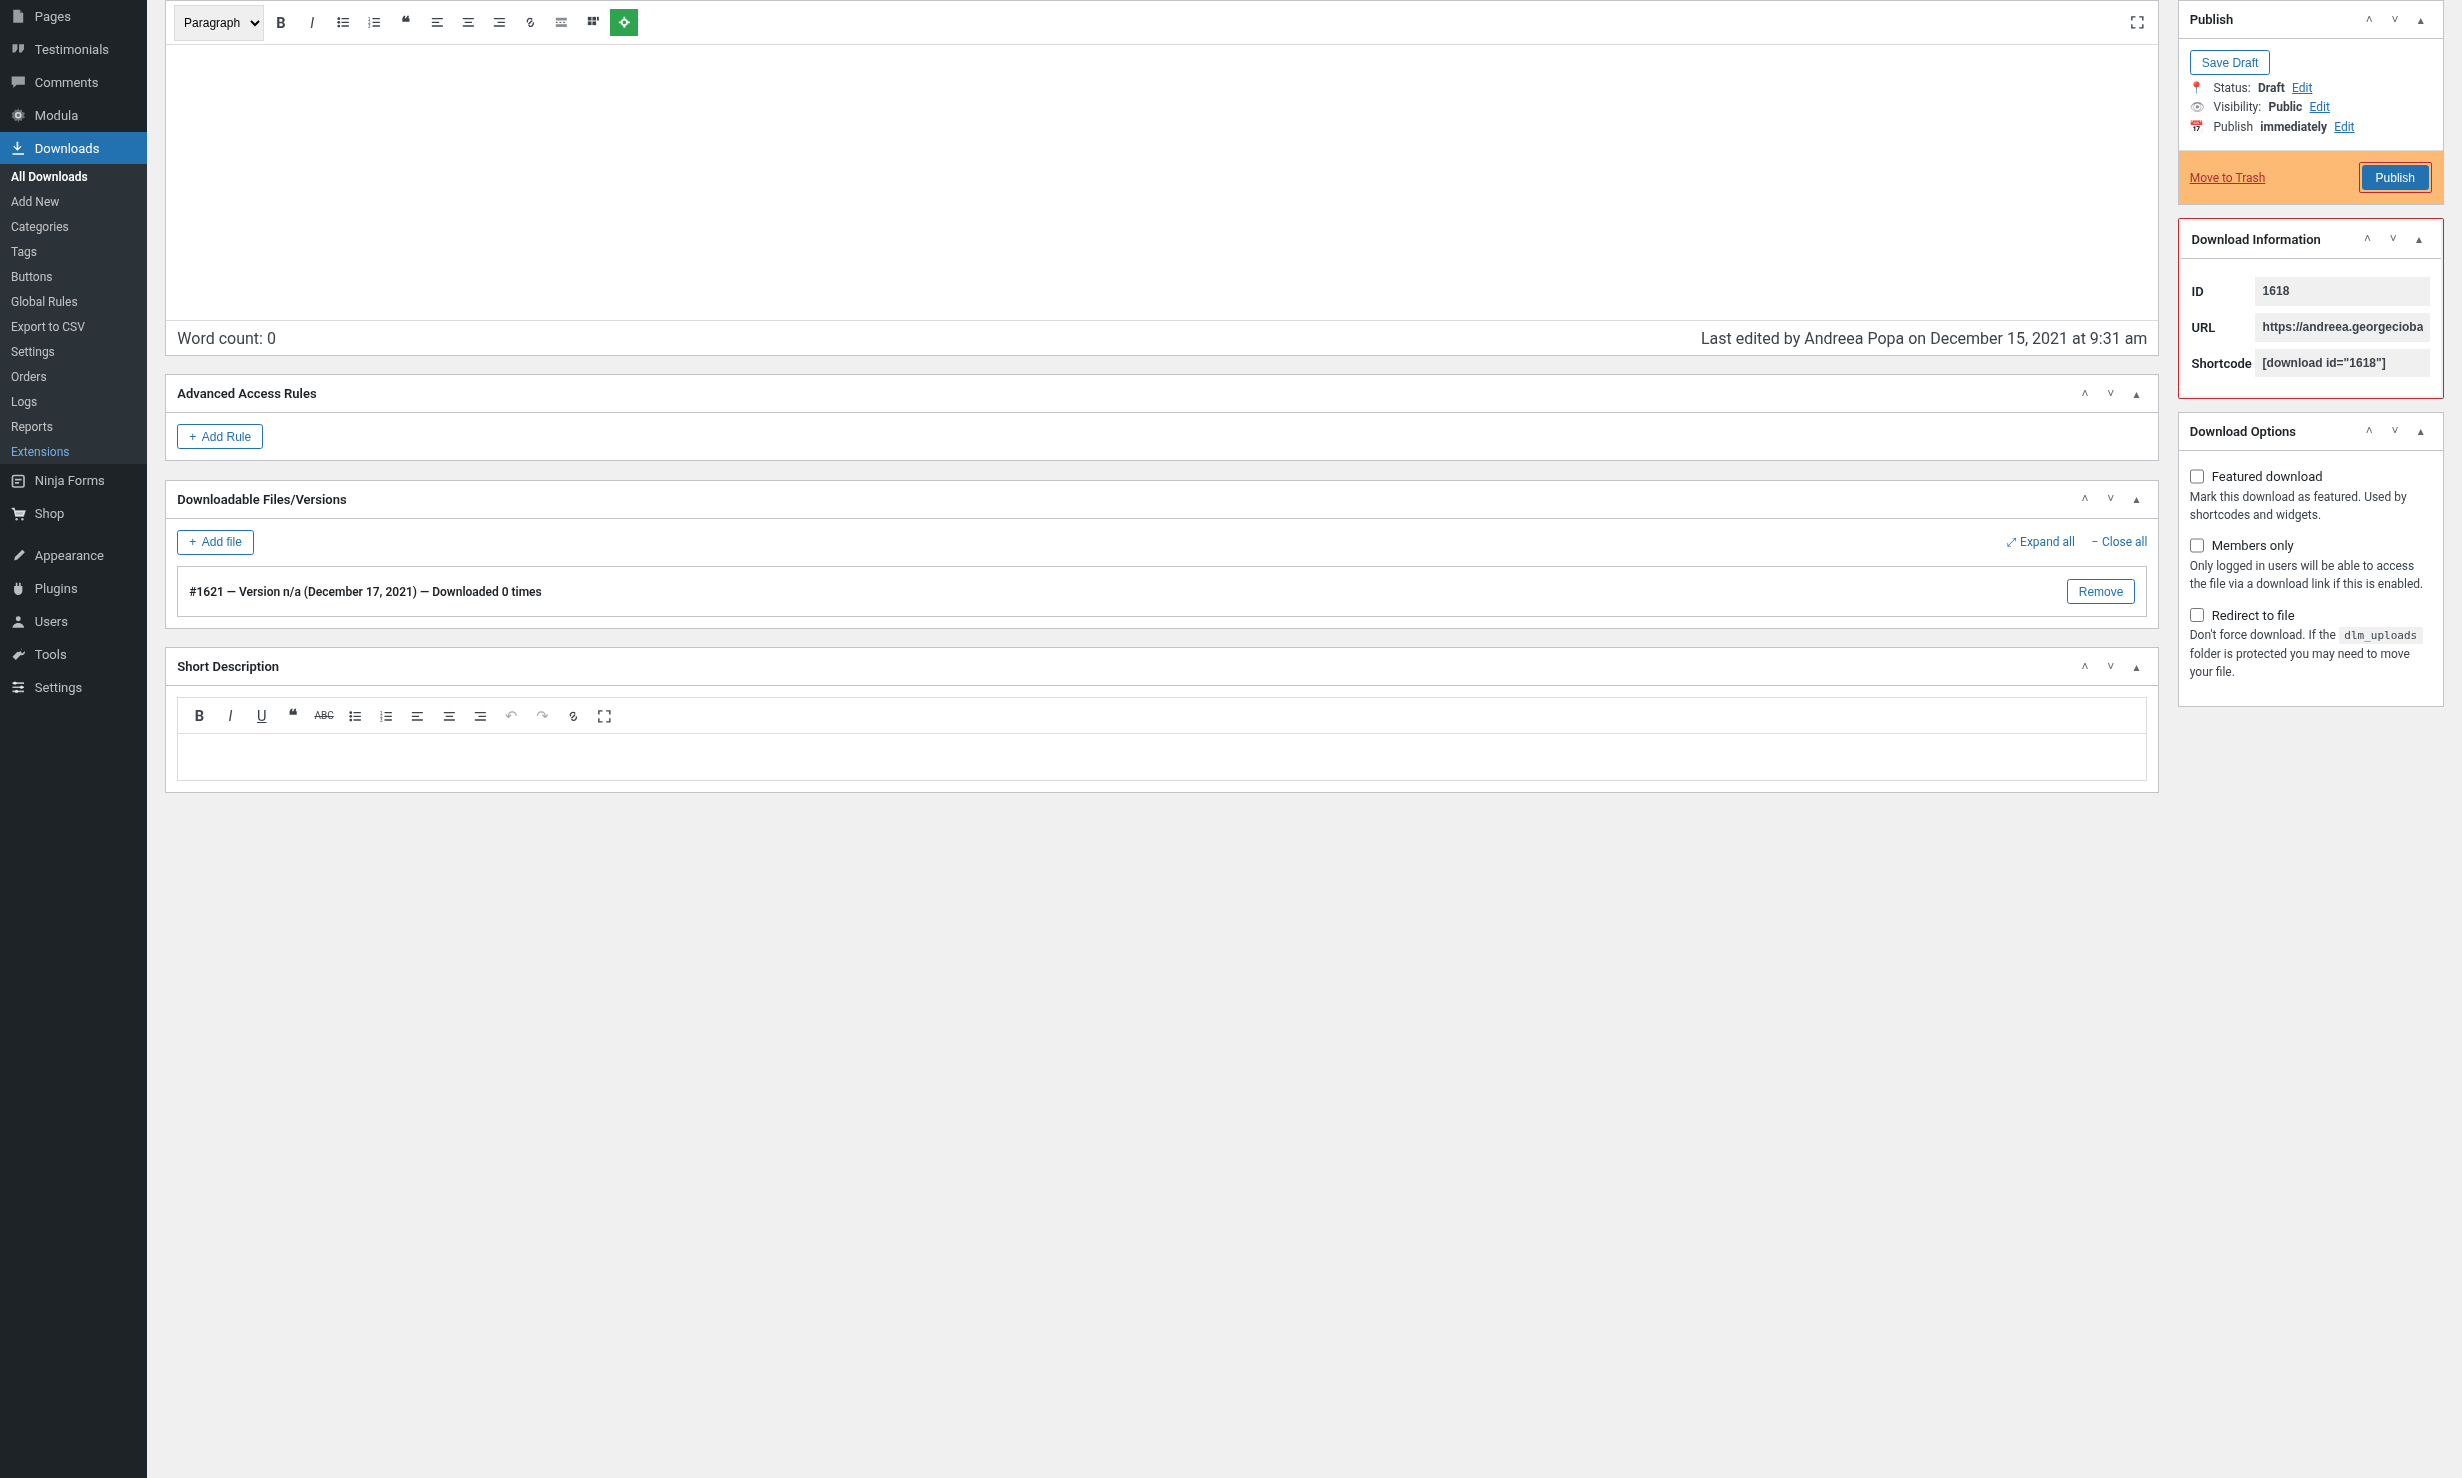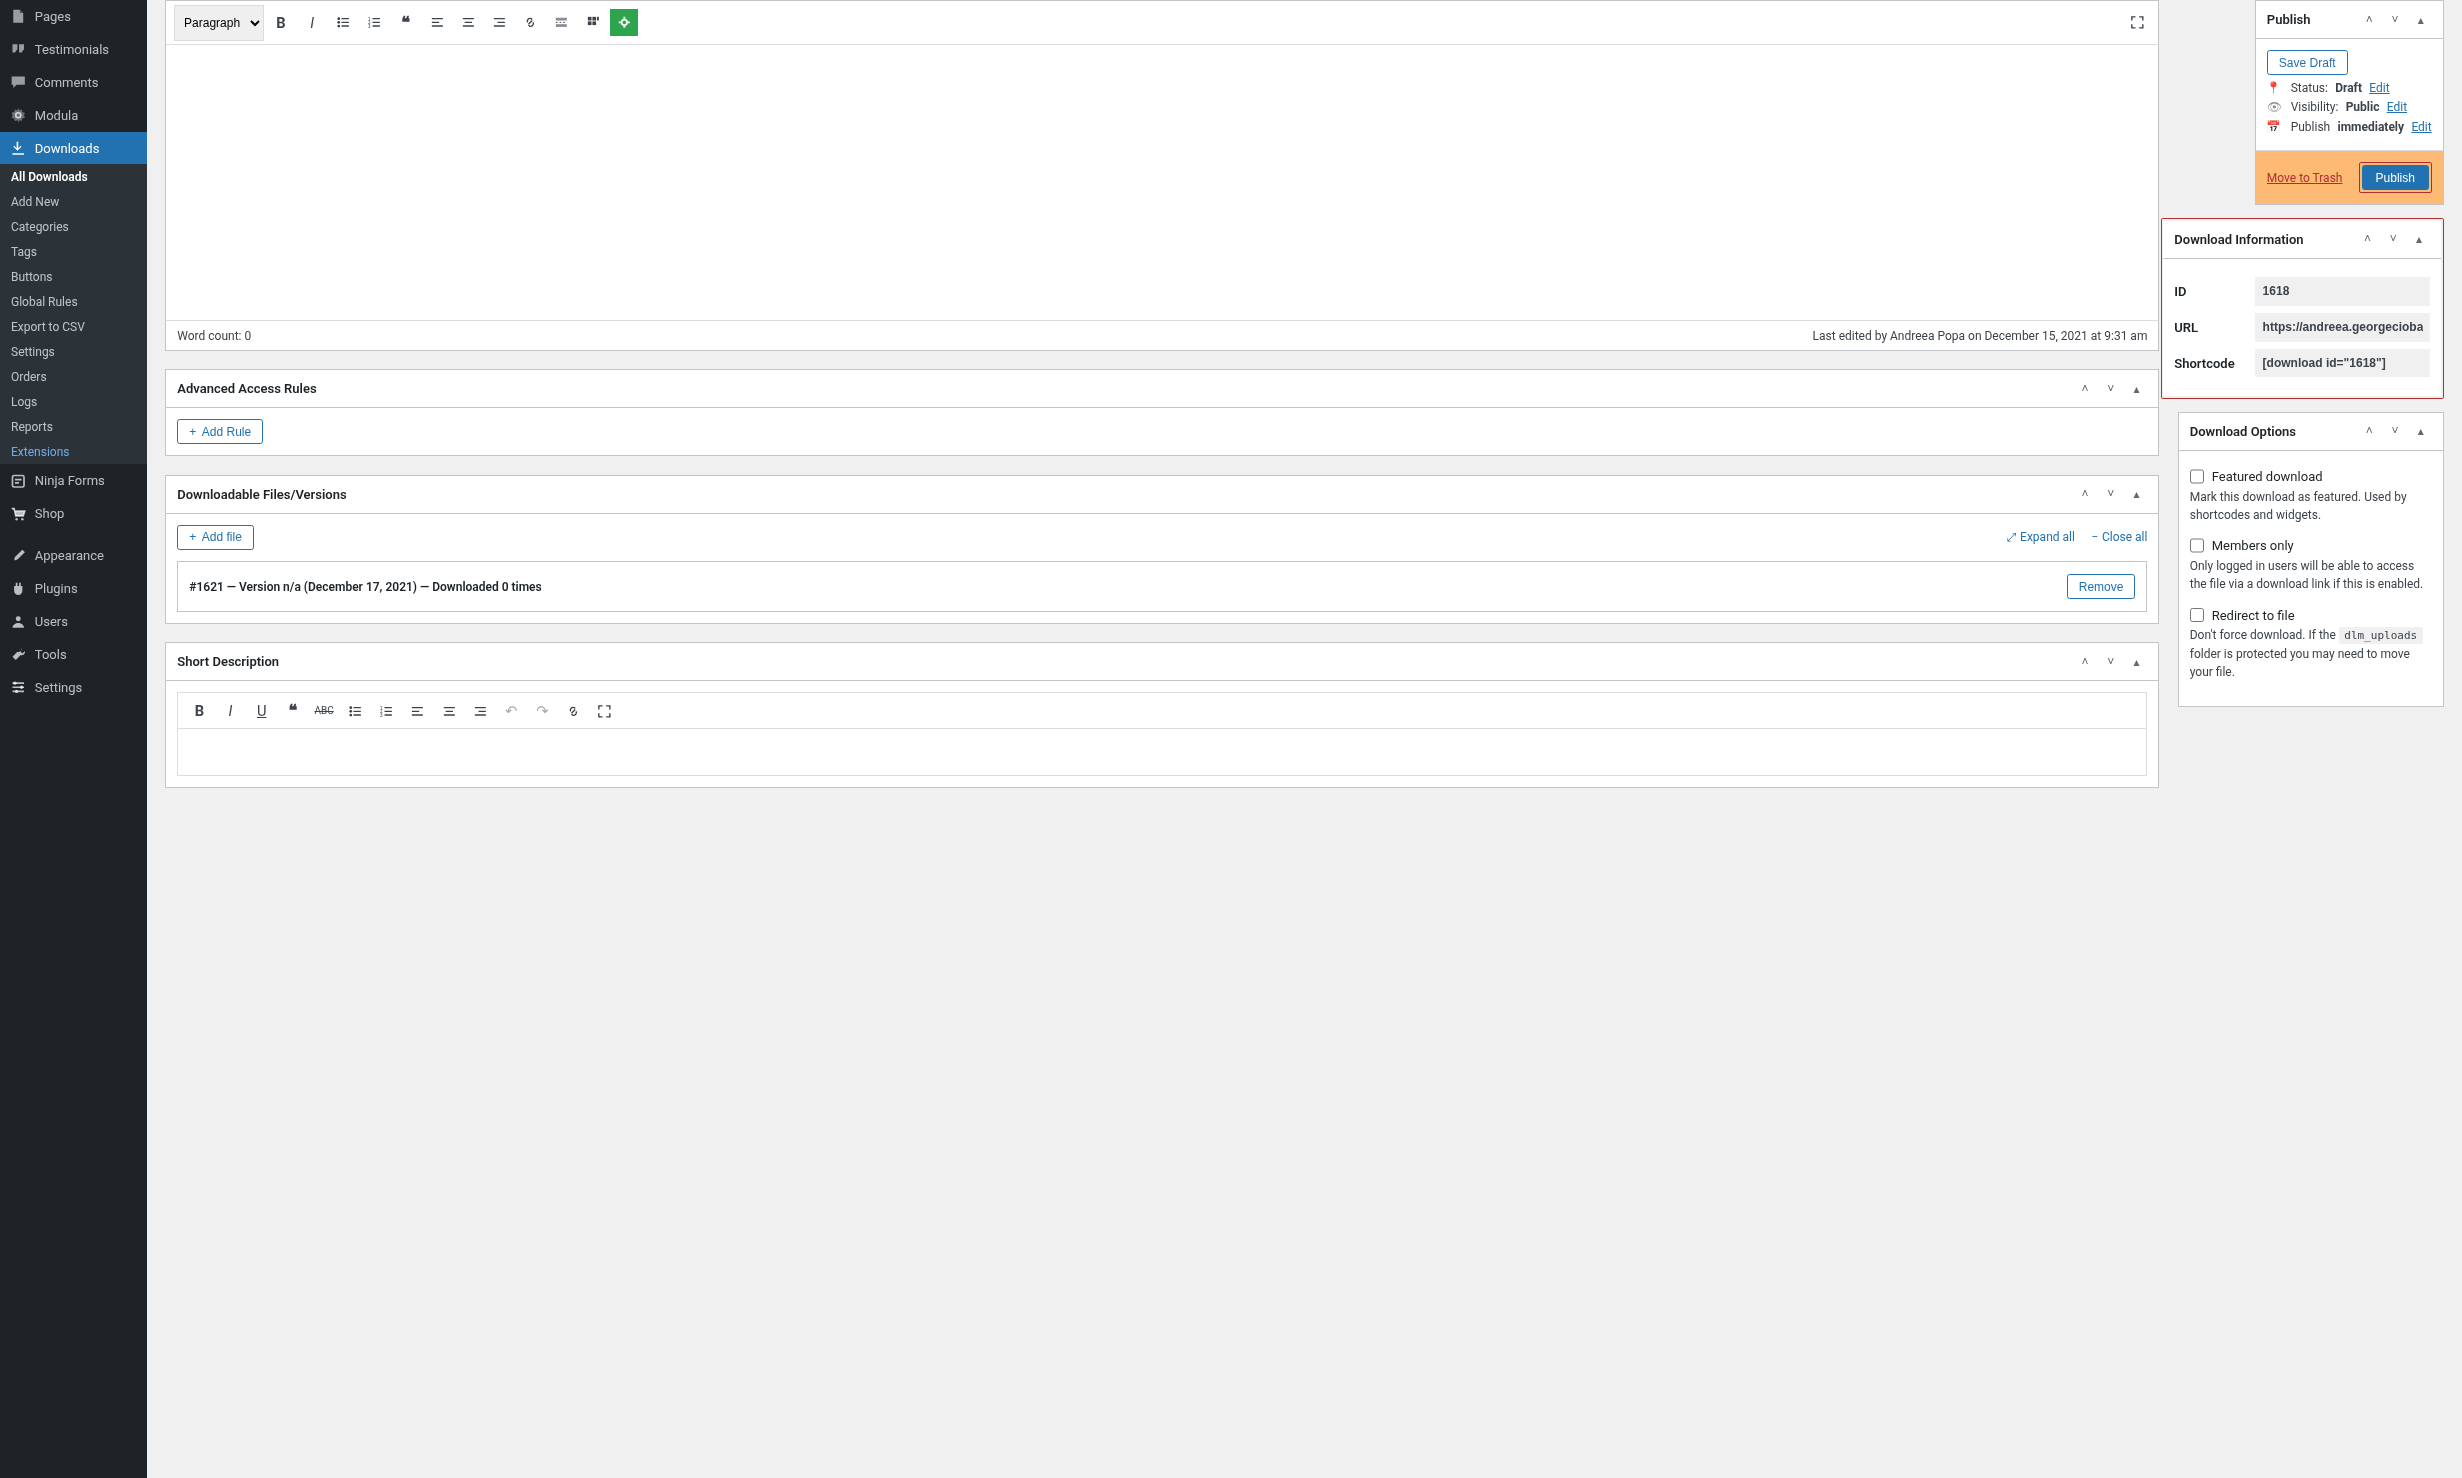--- a/index.html
+++ b/index.html
@@ -13,39 +13,39 @@
 .sidebar-item.active::after { content: ""; position: absolute; right: -7.3px; top: 50%; transform: translateY(-50%); border: 7.3px solid transparent; border-right-color: #f0f0f1; }
 .sidebar-item .icon { width: 18.3px; height: 18.3px; display: flex; align-items: center; justify-content: center; fill: currentColor; }
 .sidebar-sub { background: #2c3338; }
 .sidebar-sub-item { padding: 5.5px 11px; color: rgba(255,255,255,0.7); cursor: pointer; font-size: 12px; }
 .sidebar-sub-item.current { color: #fff; font-weight: 600; }
 .sidebar-sub-item.highlight { color: #72aee6; }
 
 
 .main { margin-left: 147px; padding: 0 18.3px 18.3px; display: flex; gap: 18.3px; }
 .main-left { flex: 1; min-width: 0; }
-.main-right { width: 266px; display: flex; flex-direction: column; gap: 13px; align-items: flex-end; }
+.main-right { width: 266px; display: flex; flex-direction: column; gap: 13px; }
 
 
 .postbox { background: #fff; border: 0.9px solid #c3c4c7; margin-bottom: 18.3px; }
 .postbox-header { display: flex; align-items: center; justify-content: space-between; border-bottom: 0.9px solid #c3c4c7; padding: 0 11px; height: 38px; }
 .postbox-header h2 { font-size: 13px; font-weight: 600; }
 .postbox-controls { display: flex; gap: 3.7px; }
 .postbox-controls span { width: 22px; height: 22px; display: flex; align-items: center; justify-content: center; color: #646970; cursor: pointer; }
 .postbox-inside { padding: 11px; }
 
 
 .editor-box { background: #fff; border: 0.9px solid #c3c4c7; margin-bottom: 18.3px; }
 .editor-toolbar { display: flex; align-items: center; gap: 3.7px; padding: 3.7px 7.3px; border-bottom: 0.9px solid #dcdcde; flex-wrap: wrap; }
 .editor-toolbar select { height: 36px; font-size: 12px; padding: 0 5.5px; border: 0.9px solid #dcdcde; }
 .tb-btn { width: 27.5px; height: 27.5px; display: flex; align-items: center; justify-content: center; color: #3c434a; cursor: pointer; font-size: 14.7px; }
 .tb-btn.green { background: #2ea44f; color: #fff; }
 .tb-spacer { flex: 1; }
 .editor-canvas { height: 275px; background: #fff; }
-.editor-footer { display: flex; justify-content: space-between; padding: 7.3px 11px; color: #3c434a; border-top: 0.9px solid #dcdcde; font-size: 12px; }
+.editor-footer { display: flex; justify-content: space-between; padding: 7.3px 11px; color: #3c434a; border-top: 0.9px solid #dcdcde; font-size: 16px; }
 
 
 .btn-outline { display: inline-flex; align-items: center; gap: 5.5px; border: 0.9px solid #2271b1; color: #2271b1; background: #fff; padding: 4.6px 11px; border-radius: 2.7px; cursor: pointer; font-size: 12px; }
 .btn-primary { background: #2271b1; color: #fff; border: 0.9px solid #2271b1; padding: 4.6px 13px; border-radius: 2.7px; cursor: pointer; font-size: 12px; }
 .link-red { color: #b32d2e; text-decoration: underline; cursor: pointer; }
 
 
 .rules-header { display: flex; padding: 9.2px 11px; font-weight: 600; border-top: 0.9px solid #c3c4c7; }
 .rules-header > div { flex: 1; }
 

